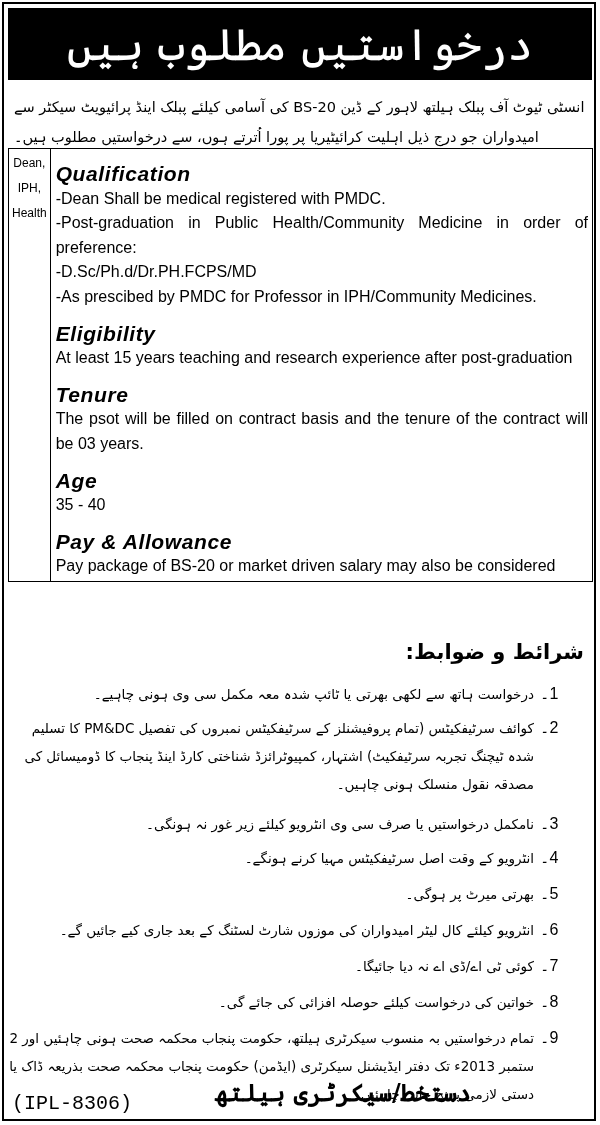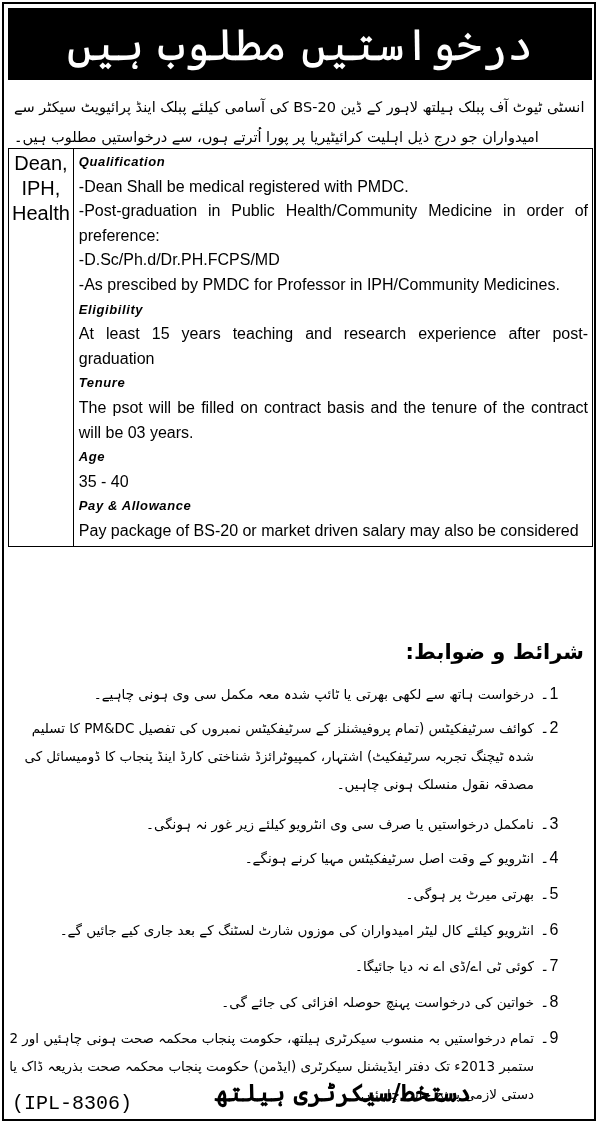--- a/index.html
+++ b/index.html
@@ -5,23 +5,23 @@
   html, body { margin: 0; padding: 0; background: #ffffff; }
   body { width: 600px; height: 1125px; position: relative; overflow: hidden; font-family: "DejaVu Sans", sans-serif; color: #000; }
   .frame { position: absolute; left: 2px; top: 2px; width: 594px; height: 1119px; border: 2px solid #000; box-sizing: border-box; }
   .banner { position: absolute; left: 8px; top: 8px; width: 584px; height: 72px; background: #000; color: #fff; display: flex; align-items: center; justify-content: center; }
   .banner-title { font-family: "DejaVu Serif", serif; font-size: 44px; direction: rtl; letter-spacing: 1px; }
   .intro { position: absolute; left: 14px; right: 14px; top: 92px; direction: rtl; text-align: left; font-family: "DejaVu Sans", sans-serif; font-size: 14.5px; line-height: 30px; }
   table.criteria { position: absolute; left: 8px; top: 148px; width: 585px; border-collapse: collapse; font-family: "Liberation Sans", sans-serif; }
   table.criteria th, table.criteria td { border: 1.5px solid #000; vertical-align: top; }
   table.criteria th { font-weight: normal; font-size: 16px; line-height: 25px; padding: 2px 4px; }
   .col-post { width: 68px; text-align: center; }
-  .post-cell { text-align: center; font-size: 20px; line-height: 25px; padding: 2px 3px; }
+  .post-cell { text-align: center; font-size: 12px; line-height: 25px; padding: 2px 3px; }
   .crit-cell { font-size: 16px; line-height: 24.6px; padding: 1px 4px 2px 5px; text-align: justify; }
-  .sec-head { font-weight: bold; font-style: italic; font-size: 13px; letter-spacing: 0.6px; }
+  .sec-head { font-weight: bold; font-style: italic; font-size: 21px; letter-spacing: 0.6px; margin-top: 12px; }
   .terms-title { position: absolute; right: 16px; top: 640px; direction: rtl; font-family: "DejaVu Sans", sans-serif; font-weight: bold; font-size: 21px; margin-left: 40px; }
   .terms-list { position: absolute; left: 8px; right: 14px; top: 680px; }
   .term { display: flex; flex-direction: row-reverse; align-items: flex-start; font-size: 13.5px; line-height: 28px; }
   .term-num { width: 46px; flex: none; text-align: left; font-family: "Liberation Sans", sans-serif; font-size: 16px; direction: rtl; padding-left: 6px; }
   .term-text { flex: 1; direction: rtl; text-align: right; }
   .t1 { margin-top: 0; } .t2 { margin-top: 6px; } .t3 { margin-top: 12px; } .t4 { margin-top: 6px; }
   .t5 { margin-top: 8px; } .t6 { margin-top: 8px; } .t7 { margin-top: 8px; } .t8 { margin-top: 8px; } .t9 { margin-top: 8px; }
   .footer-code { position: absolute; left: 12px; top: 1092px; font-family: Liberation Mono, monospace; font-size: 20px; }
   .signature { position: absolute; left: 215px; top: 1078px; direction: rtl; font-family: "DejaVu Serif", serif; font-size: 24px; font-weight: bold; }
 </style>
@@ -89,21 +89,21 @@
   <div class="term t6">
     <span class="term-num">6۔</span>
     <span class="term-text">انٹرویو کیلئے کال لیٹر امیدواران کی موزوں شارٹ لسٹنگ کے بعد جاری کیے جائیں گے۔</span>
   </div>
   <div class="term t7">
     <span class="term-num">7۔</span>
     <span class="term-text">کوئی ٹی اے/ڈی اے نہ دیا جائیگا۔</span>
   </div>
   <div class="term t8">
     <span class="term-num">8۔</span>
-    <span class="term-text">خواتین کی درخواست پہنچ حوصلہ افزائی کی جائے گی۔</span>
+    <span class="term-text">خواتین کی درخواست کیلئے حوصلہ افزائی کی جائے گی۔</span>
   </div>
   <div class="term t9">
     <span class="term-num">9۔</span>
     <span class="term-text">تمام درخواستیں بہ منسوب سیکرٹری ہیلتھ، حکومت پنجاب محکمہ صحت ہونی چاہئیں اور 2 ستمبر 2013ء تک دفتر ایڈیشنل سیکرٹری (ایڈمن) حکومت پنجاب محکمہ صحت بذریعہ ڈاک یا دستی لازمی پہنچ جانی چاہئیں۔</span>
   </div>
 </div>
 
 <div class="footer-code">(IPL-8306)</div>
 <div class="signature">دستخط/سیکرٹری ہیلتھ</div>
 

